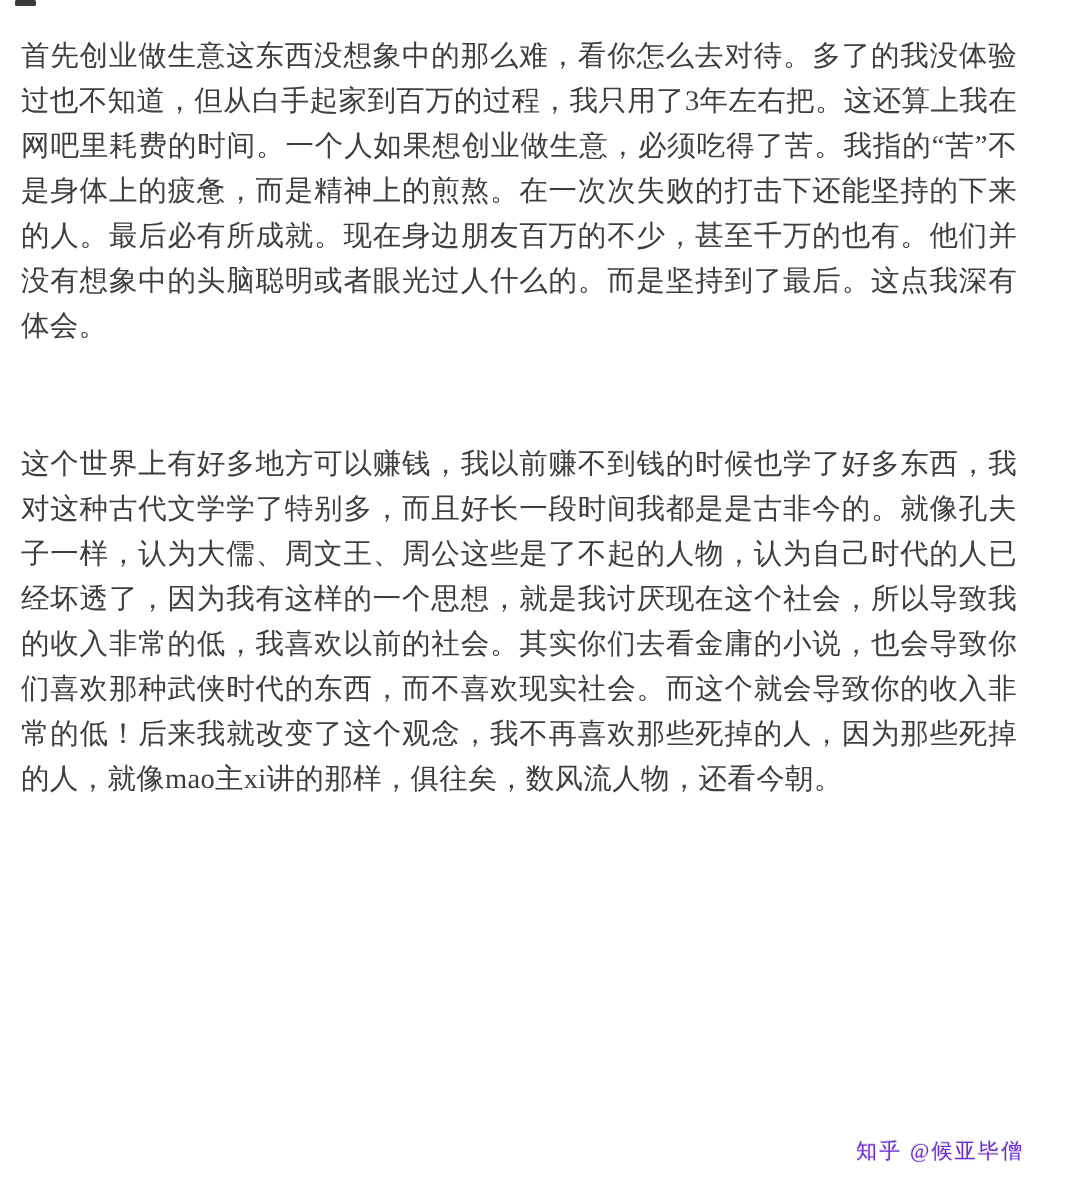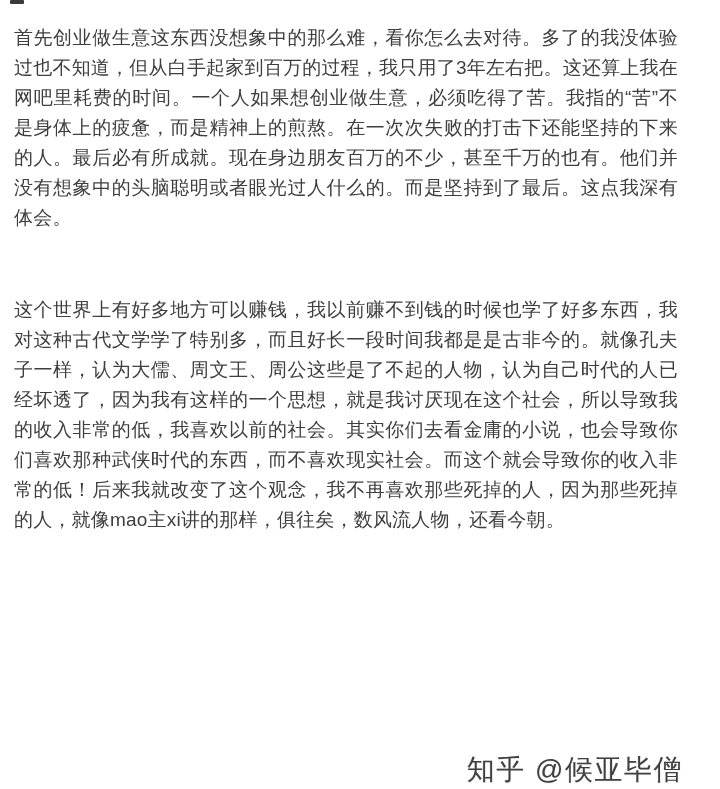--- a/index.html
+++ b/index.html
@@ -6,21 +6,21 @@
     margin: 0;
     padding: 0;
     background: #ffffff;
   }
   .page {
     position: relative;
     width: 691px;
     height: 789px;
     background: #ffffff;
     overflow: hidden;
-    font-family: Liberation Sans, sans-serif;
+    font-family: Liberation Serif, serif;
   }
   
   .crop-fragment {
     position: absolute;
     left: 10px;
     top: 0;
     width: 14px;
     height: 4px;
     background: #3a3a3a;
     border-radius: 1px;
@@ -40,24 +40,24 @@
     text-justify: inter-ideograph;
     letter-spacing: 0.2px;
     word-break: break-all;
   }
   .para:last-child {
     margin-bottom: 0;
   }
   .watermark {
     position: absolute;
     right: 8px;
-    bottom: 0;
-    font-size: 28px;
+    bottom: 12px;
+    font-size: 14px;
     letter-spacing: 1.5px;
-    color: #404040;
+    color: #6d28d9;
     text-shadow: 0.5px 0.5px 0 #f6f6f6, -0.5px -0.5px 0 #d9d9d9;
     white-space: nowrap;
     user-select: none;
   }
 </style>
 </head>
 <body>
 
 <div class="page">
 

